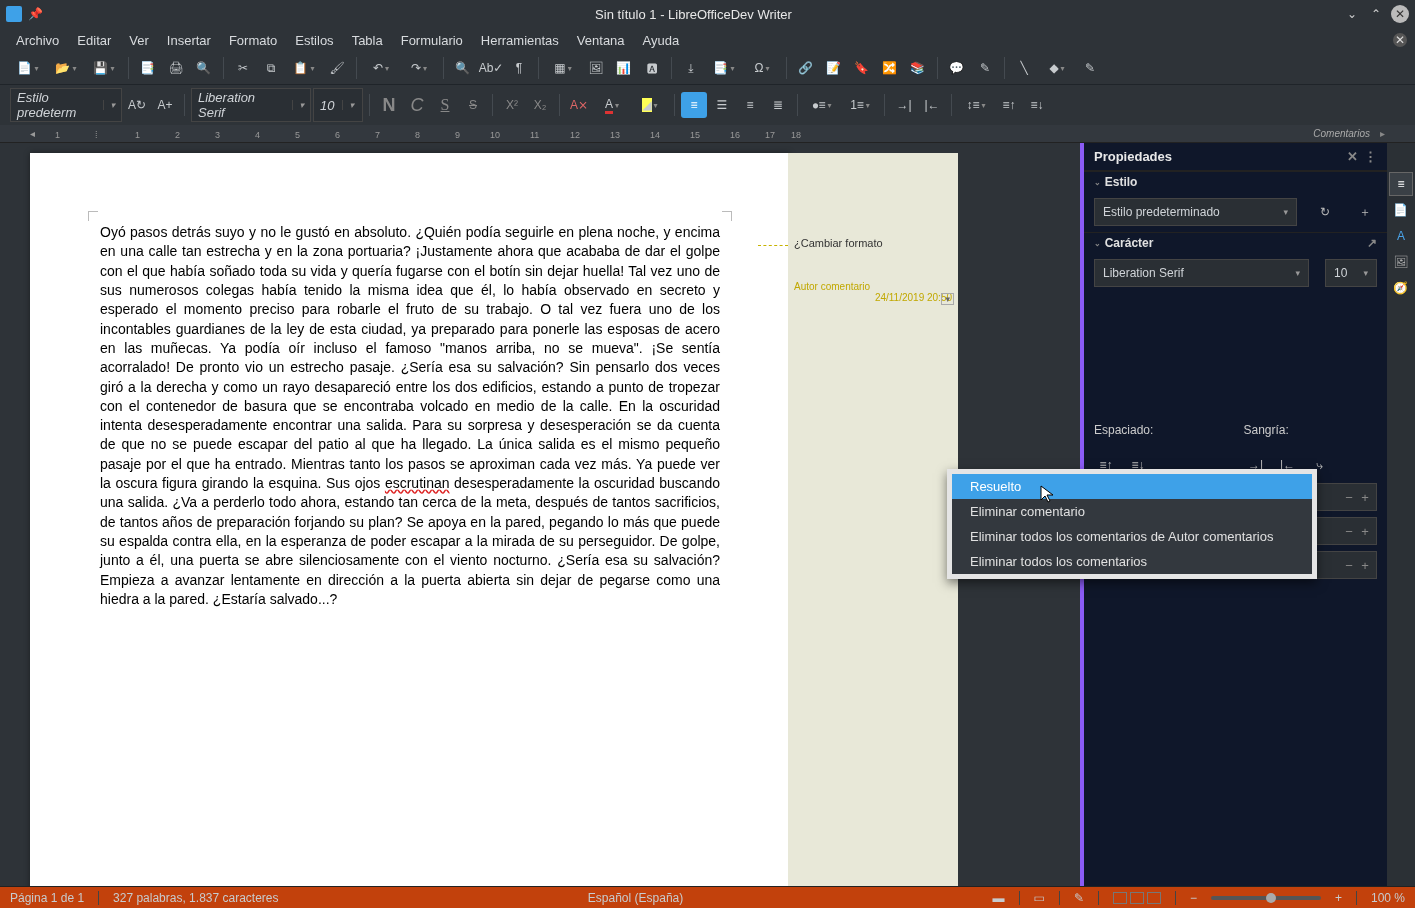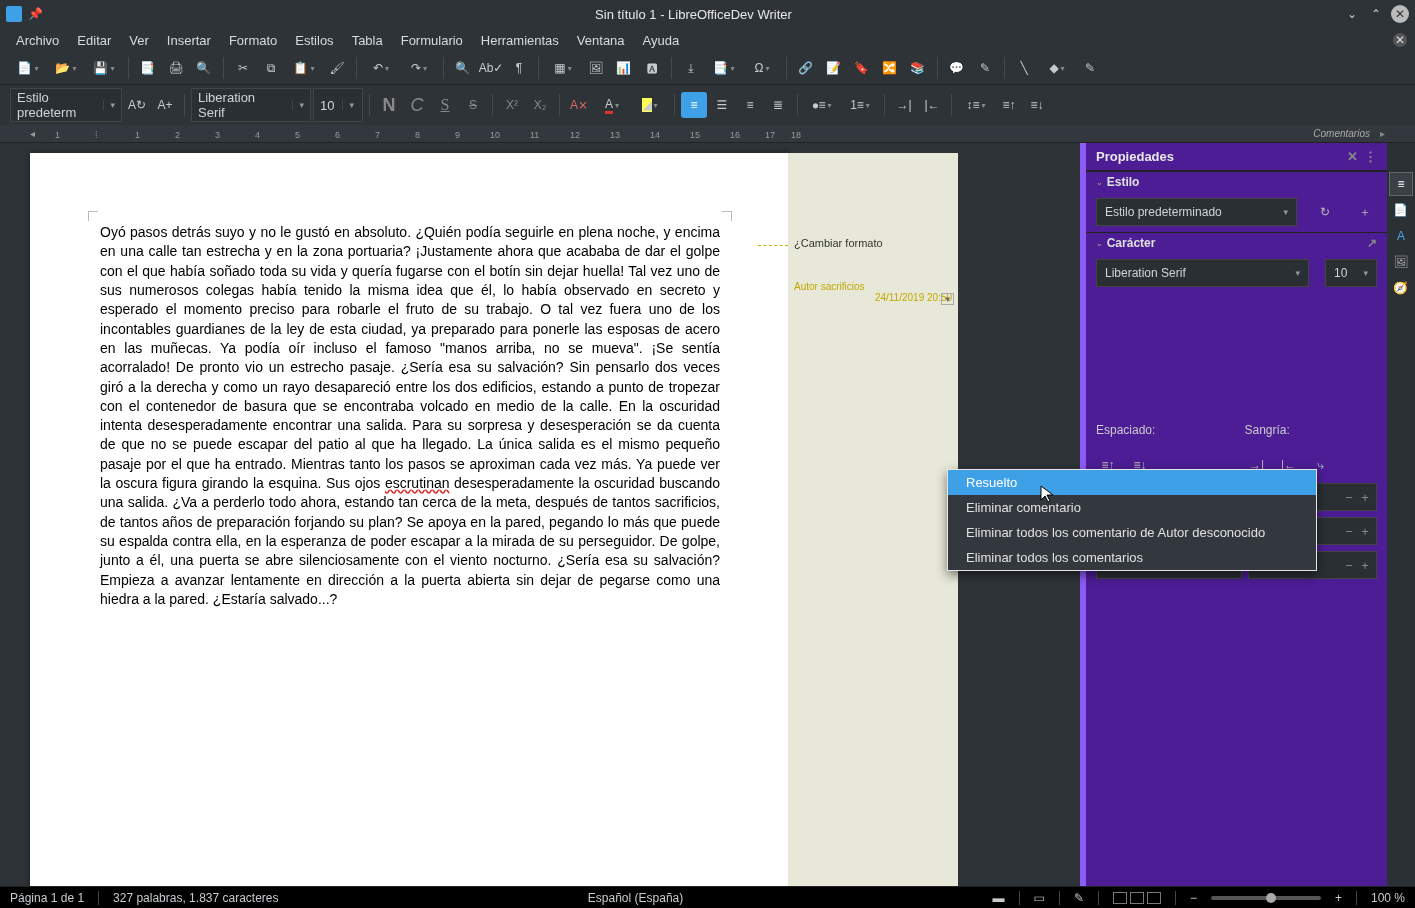--- a/index.html
+++ b/index.html
@@ -19,21 +19,21 @@
 .menubar .item { padding: 3px 8px; color: #d8dbde; font-size: 13px; cursor: pointer; }
 .menubar .close-doc { margin-left: auto; width: 14px; height:14px; border-radius:7px; background:#555; color:#ddd; display:flex; align-items:center; justify-content:center;}
 
 
 .toolbar { background: #2e3338; display: flex; align-items: center; padding: 3px 10px; gap: 2px; border-bottom: 1px solid #1f2429;}
 .toolbar.row2 { border-bottom: none; }
 .tb-btn { width: 26px; height: 26px; display: flex; align-items: center; justify-content: center; color: #c7cbce; border-radius: 3px; cursor: pointer; }
 .tb-btn.with-dd { width: 36px; }
 .tb-btn .dd { margin-left: 2px; font-size:8px; color:#888;}
 .tb-sep { width: 1px; height: 22px; background: #444a50; margin: 0 4px; }
-.tb-combo { height: 26px; background: #2a2f34; border: 1px solid #444; display: flex; align-items: center; padding: 16px 6px; color: #d0d4d8; font-size: 13px; }
+.tb-combo { height: 26px; background: #2a2f34; border: 1px solid #444; display: flex; align-items: center; padding: 16px 6px; color: #d0d4d8; font-size: 13px; font-style: italic; }
 .tb-combo .dd-ar { margin-left:8px; font-size:9px; color:#999; border-left:1px solid #444; padding-left:6px;}
 .tb-btn.active { background: #3ea1e8; color: #fff; }
 
 
 .ruler-row { height: 18px; background: #33383e; display: flex; align-items: center; padding: 0 30px; color:#999; font-size:10px; border-bottom:1px solid #222; }
 .ruler-row .comment-head { margin-left:auto; padding-left:10px; font-style:italic; color:#aaa;}
 .ruler-chev { margin-left:10px; color:#888;}
 
 
 .workspace { flex: 1; display: flex; overflow: hidden; position:relative; }
@@ -44,21 +44,21 @@
 .page .corner.tr{top:58px;right:58px;border-left:none;border-bottom:none;}
 .comment-col { width: 170px; background:#e8e8d8; margin-left:-2px; position:relative; }
 .comment-note { position:absolute; top:80px; left:0; right:0; padding:4px 6px; font-size:11px; color:#333; }
 .comment-note .c-author{ color:#c1a800; font-size:10px; margin-top:32px;}
 .comment-note .c-date{ color:#c1a800; font-size:10px;text-align:right;}
 .comment-note .c-dd{ position:absolute; right:4px; bottom:2px; font-size:9px; color:#666; border:1px solid #aaa; padding:0 3px;}
 .comment-connector { position:absolute; top:92px; left:-30px; width:30px; border-top:1px dashed #c7b300;}
 .doc-text .spellerr { text-decoration: underline wavy #d22; }
 
 
-.sidebar { width: 335px; background: #4c1d95; border-left: 6px solid #8b5cf6; display: flex; position:relative;}
+.sidebar { width: 335px; background: #0f172a; border-left: 4px solid #8b5cf6; display: flex; position:relative;}
 .sidebar-main { flex:1; display:flex; flex-direction:column; overflow:hidden;}
 .sidebar-tabs { width: 28px; background:#2b3035; display:flex; flex-direction:column; gap:4px; padding-top:30px; align-items:center;}
 .sidebar-tabs .stab { width:22px; height:22px; display:flex; align-items:center; justify-content:center; color:#aaa; cursor:pointer;}
 .sidebar-tabs .stab.active { background:#3a4046; outline:1px solid #666; color:#fff;}
 .sb-head { height:28px; display:flex; align-items:center; padding:0 10px; font-weight:bold; color:#e8e8e8; font-size:13px; border-bottom:1px solid #222;}
 .sb-head .close{ margin-left:auto; color:#888;}
 .sb-section-h { padding:3px 10px; color:#e0e0e0; font-size:12px; font-weight:bold; display:flex; align-items:center; gap:4px; border-top:1px solid #222;}
 .sb-section-h .chev{ font-size:8px; color:#888;}
 .sb-section-c { padding:6px 10px; display:flex; flex-direction:column; gap:6px; }
 .sb-row { display:flex; gap:16px; align-items:center;}
@@ -68,27 +68,27 @@
 .sb-iconbtn { width:24px; height:24px; display:flex; align-items:center; justify-content:center; color:#bbb; cursor:pointer;}
 .sb-label { color:#ccc; font-size:12px; margin-bottom:16px;}
 .sb-spin-row { display:flex; gap:6px;}
 .sb-spinner { display:flex; align-items:center; background:#2a2f34; border:1px solid #444; height:28px; padding:0 4px 0 6px; color:#d0d4d8; font-size:12px; flex:1;}
 .sb-spinner .icon{ width:14px; color:#888; margin-right:4px;}
 .sb-spinner .controls{ margin-left:auto; display:flex; gap:2px;}
 .sb-spinner .controls span{ width:14px; text-align:center; color:#888; cursor:pointer; font-size:13px;}
 .sb-icons-row { display:flex; gap:8px;}
 
 
-.ctx-menu { position:absolute; left:947px; top:326px; width:370px; background:#33383e; border:1px solid #e5e5e5; box-shadow:0 4px 10px rgba(0,0,0,.5); z-index:100;}
+.ctx-menu { position:absolute; left:947px; top:326px; width:370px; background:#33383e; border:5px solid #e5e5e5; box-shadow:0 4px 10px rgba(0,0,0,.5); z-index:100;}
 .ctx-item { padding:5px 18px; color:#e0e0e0; font-size:13px; cursor:pointer;}
 .ctx-item.hl { background:#3ea1e8; color:#fff;}
 .cursor-arrow { position:absolute; left:1040px; top:342px; z-index:101; pointer-events:none;}
 
 
-.statusbar { height:22px; background:#000000; border-top:1px solid #222; display:flex; align-items:center; padding:0 10px; color:#c7cbce; font-size:12px; gap:14px;}
+.statusbar { height:22px; background:#c2410c; border-top:1px solid #222; display:flex; align-items:center; padding:0 10px; color:#c7cbce; font-size:12px; gap:14px;}
 .statusbar .seg { display:flex; align-items:center; gap:4px;}
 .statusbar .spacer { flex:1;}
 .statusbar .vsep { width:1px; height:14px; background:#444;}
 .zoom-slider { width:110px; height:4px; background:#555; position:relative; border-radius:2px;}
 .zoom-slider .thumb{position:absolute; left:50%; top:-3px; width:10px; height:10px; background:#aaa; border-radius:5px;}
 .view-icons { display:flex; gap:3px;}
 .view-icons span{ width:14px; height:12px; border:1px solid #777; display:inline-block;}
 </style>
 </head>
 <body>
@@ -256,21 +256,21 @@
             <div class="corner tr"></div>
           <p class="doc-text">
             <span>Oyó pasos detrás suyo y no le gustó en absoluto. ¿Quién podía seguirle en plena noche, y encima en una calle tan estrecha y en la zona portuaria? ¡Justamente ahora que acababa de dar el golpe con el que había soñado toda su vida y quería fugarse con el botín sin dejar huella! Tal vez uno de sus numerosos colegas había tenido la misma idea que él, lo había observado en secreto y esperado el momento preciso para robarle el fruto de su trabajo. O tal vez fuera uno de los incontables guardianes de la ley de esta ciudad, ya preparado para ponerle las esposas de acero en las muñecas. Ya podía oír incluso el famoso  "manos arriba, no se mueva". ¡Se sentía acorralado! De pronto vio un estrecho pasaje. ¿Sería esa su salvación? Sin pensarlo dos veces giró a la derecha y como un rayo desapareció entre los dos edificios, estando a punto de tropezar con el contenedor de basura que se encontraba volcado en medio de la calle. En la oscuridad intenta desesperadamente encontrar una salida. Para su sorpresa y desesperación se da cuenta de que no se puede escapar del patio al que ha llegado. La única salida es el mismo pequeño pasaje por el que ha entrado. Mientras tanto los pasos se aproximan cada vez más. Ya puede ver la oscura figura girando la esquina. Sus ojos </span><span class="spellerr">escrutinan</span><span> desesperadamente la oscuridad buscando una salida. ¿Va a perderlo todo ahora, estando tan cerca de la meta, después de tantos sacrificios, de tantos años de preparación forjando su plan? Se apoya en la pared, pegando lo más que puede su espalda contra ella, en la esperanza de poder escapar a la mirada de su perseguidor. De golpe, junto a él, una puerta se abre silenciosamente con el viento nocturno. ¿Sería esa su salvación? Empieza a avanzar lentamente en dirección a la puerta abierta sin dejar de pegarse como una hiedra a la pared. ¿Estaría salvado...?</span>
           </p>
 
         </div>
         <div class="comment-col">
           <div class="comment-connector"></div>
           <div class="comment-note">
             <div>¿Cambiar formato</div>
-            <div class="c-author">Autor sacrificios</div>
+            <div class="c-author">Autor comentario</div>
             <div class="c-date">24/11/2019 20:50</div>
             <div class="c-dd">▾</div>
           </div>
         </div>
       </div>
     </div>
 
     <div class="sidebar">
       <div class="sidebar-main">
         <div class="sb-head">
@@ -388,21 +388,21 @@
         <div class="stab">📄</div>
         <div class="stab" style="color:#4aa3e8">A</div>
         <div class="stab">🖼</div>
         <div class="stab">🧭</div>
       </div>
     </div>
 
     <div class="ctx-menu">
       <div class="ctx-item hl">Resuelto</div>
       <div class="ctx-item">Eliminar comentario</div>
-      <div class="ctx-item">Eliminar todos los comentario de Autor desconocido</div>
+      <div class="ctx-item">Eliminar todos los comentarios de Autor comentarios</div>
       <div class="ctx-item">Eliminar todos los comentarios</div>
     </div>
     <svg class="cursor-arrow" width="16" height="20">
         <path d="M1 1 L1 15 L5 11 L8 17 L10 16 L7 10 L13 10 Z" fill="#fff" stroke="#000" stroke-width="1"></path>
       </svg>
 
   </div>
 
   <div class="statusbar">
     <div class="seg">Página 1 de 1</div>

